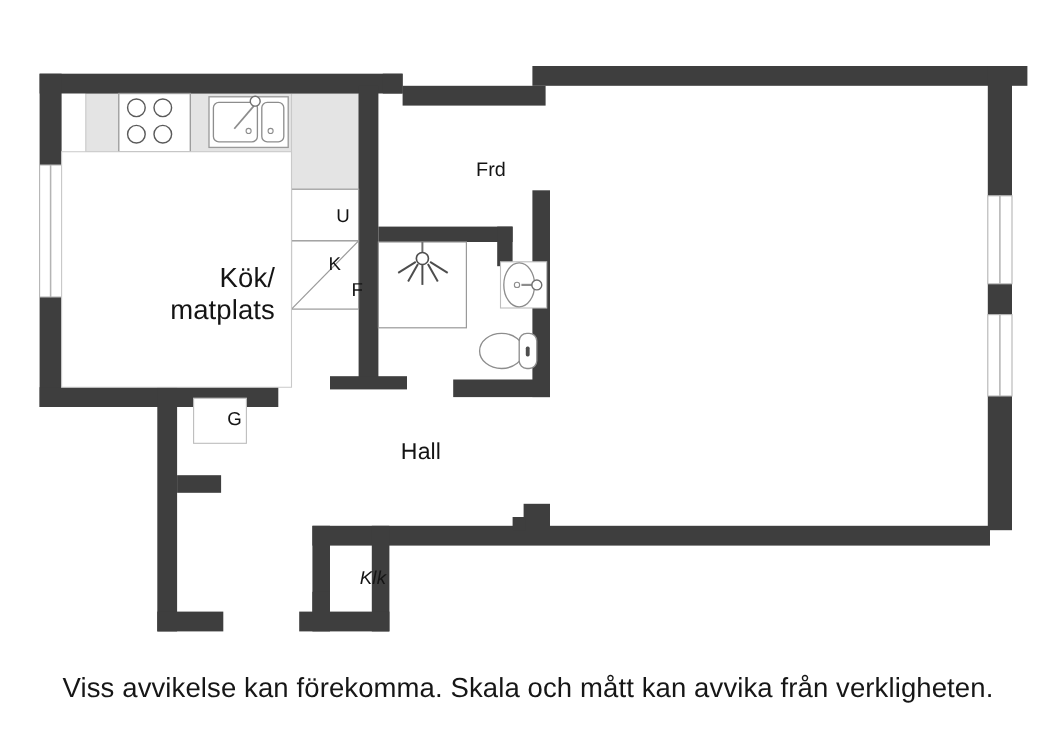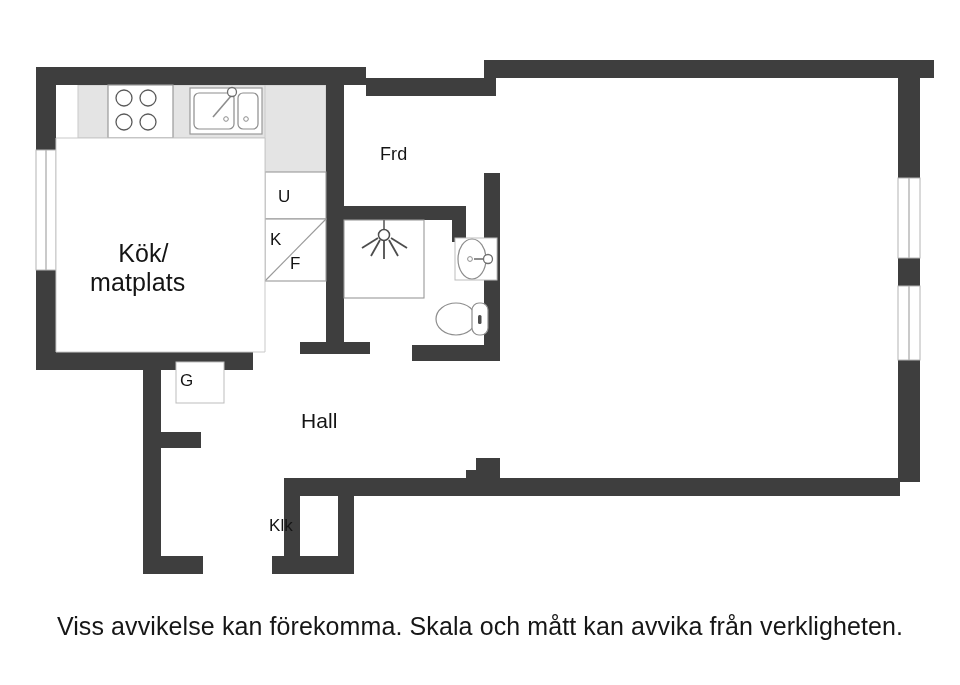--- a/index.html
+++ b/index.html
@@ -30,21 +30,21 @@
     display: block;
     width: 960px;
     height: 600px;
   }
   .room-label {
     position: absolute;
     font-family: "Liberation Sans", sans-serif;
     color: #141414;
     white-space: pre;
     line-height: 1.15;
-    text-align: left;
+    text-align: right;
     letter-spacing: 0.1px;
   }
   .lbl-big { font-size: 25px; }
   .lbl-mid { font-size: 21px; }
   .lbl-small { font-size: 18px; }
   .lbl-tiny { font-size: 17px; }
   .disclaimer {
     position: absolute;
     left: 0;
     top: 612px;
@@ -188,25 +188,25 @@
 
     </svg>
   </div>
 
   <div class="room-label lbl-big" style="left:90px; top:210px; width:160px;">
     <span style="white-space:pre-line;">Kök/
 matplats</span>
   </div>
 
 
-  <div class="room-label lbl-mid" style="left:301px; top:409px; width:100px;">Hall</div>
+  <div class="room-label lbl-mid" style="left:301px; top:399px; width:100px;">Hall</div>
 
   <div class="room-label lbl-small" style="left:380px; top:144px; width:80px;">Frd</div>
 
-  <div class="room-label lbl-tiny" style="left:269px; top:516px; width:60px;">Klk</div>
+  <div class="room-label lbl-tiny" style="left:291px; top:516px; width:60px;font-style:italic;">Klk</div>
 
   <div class="room-label lbl-tiny" style="left:180px; top:371px; width:40px;">G</div>
 
   <div class="room-label lbl-tiny" style="left:278px; top:187px; width:40px;">U</div>
 
   <div class="room-label lbl-tiny" style="left:270px; top:230px; width:40px;">K</div>
 
   <div class="room-label lbl-tiny" style="left:290px; top:254px; width:40px;">F</div>
 
   <div class="disclaimer">Viss avvikelse kan förekomma. Skala och mått kan avvika från verkligheten.</div>

